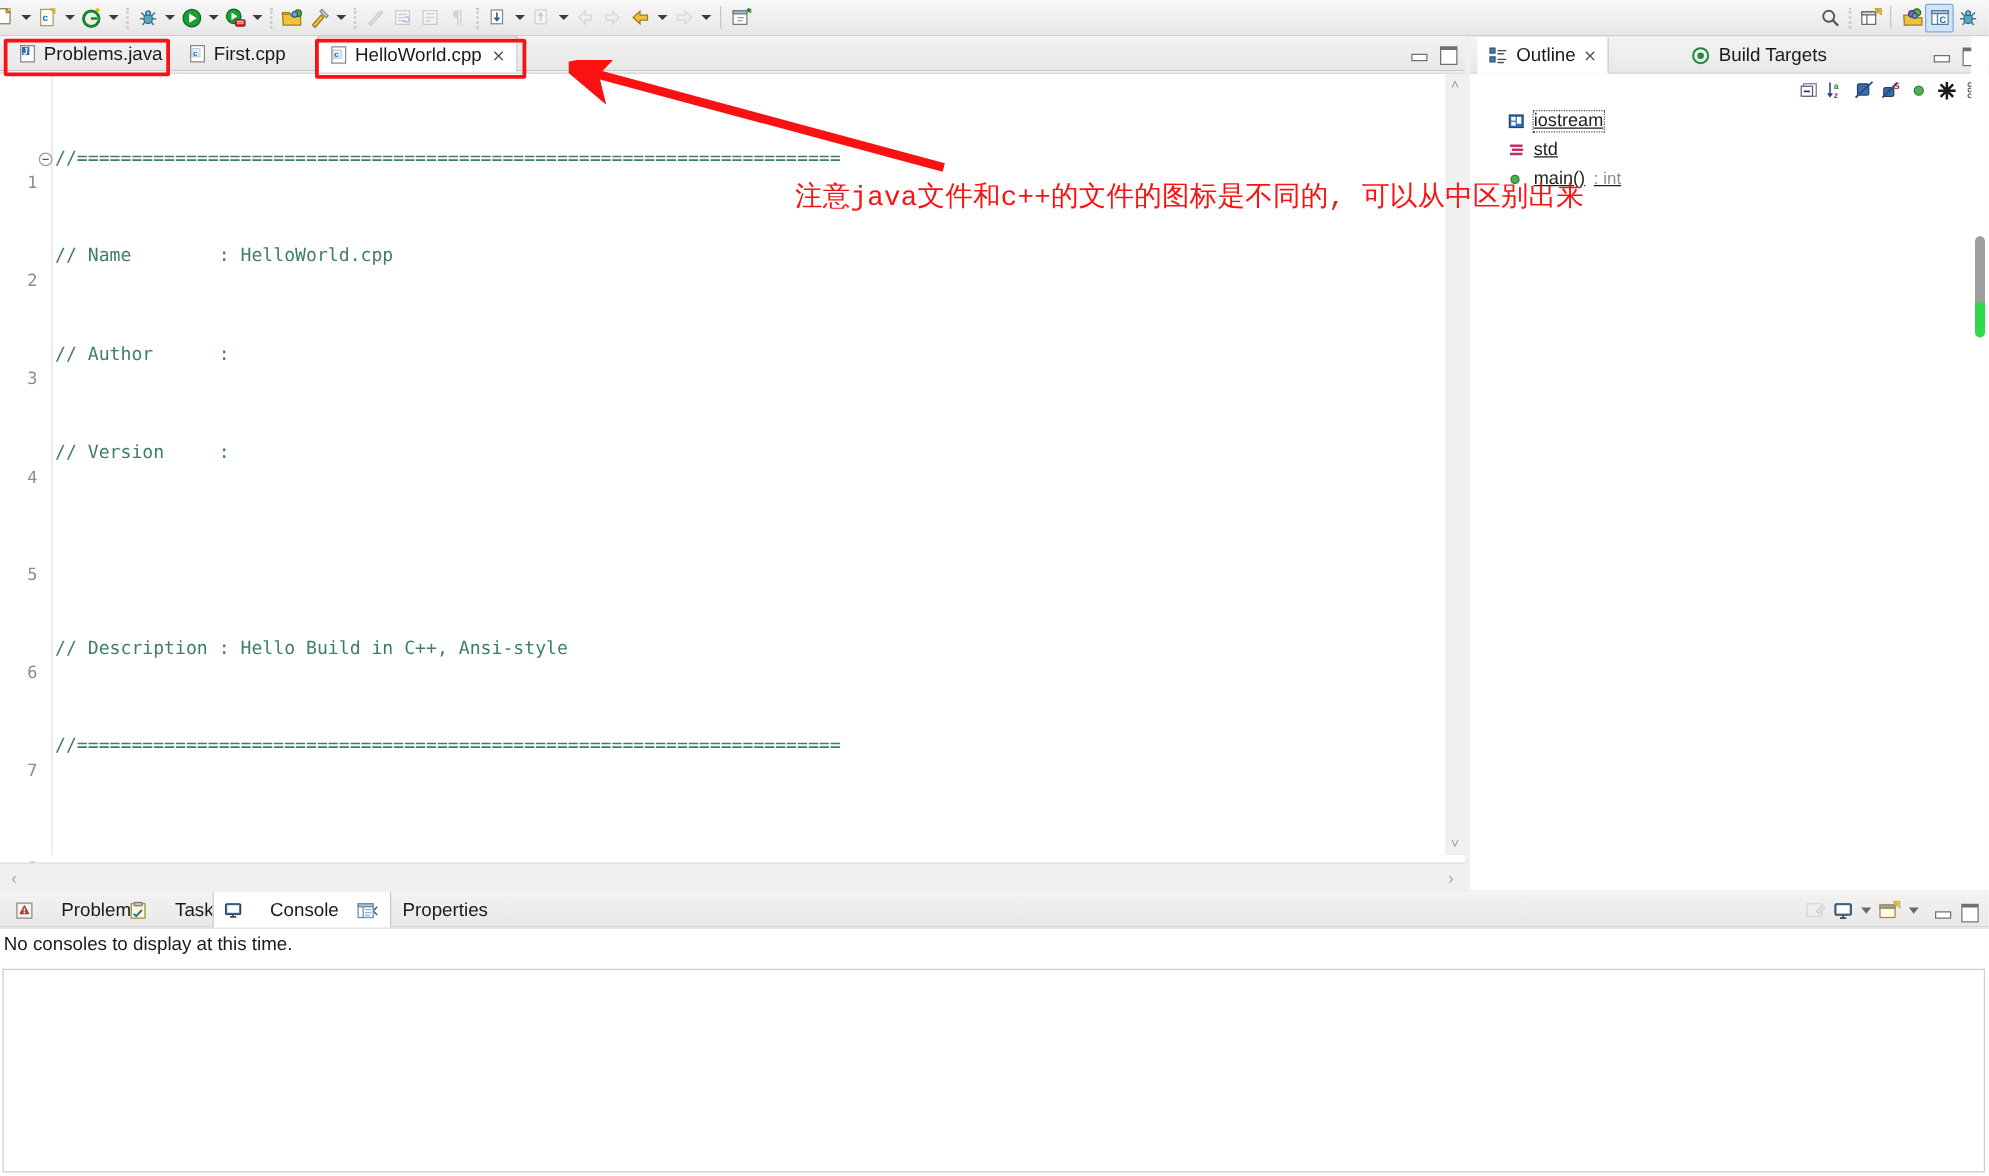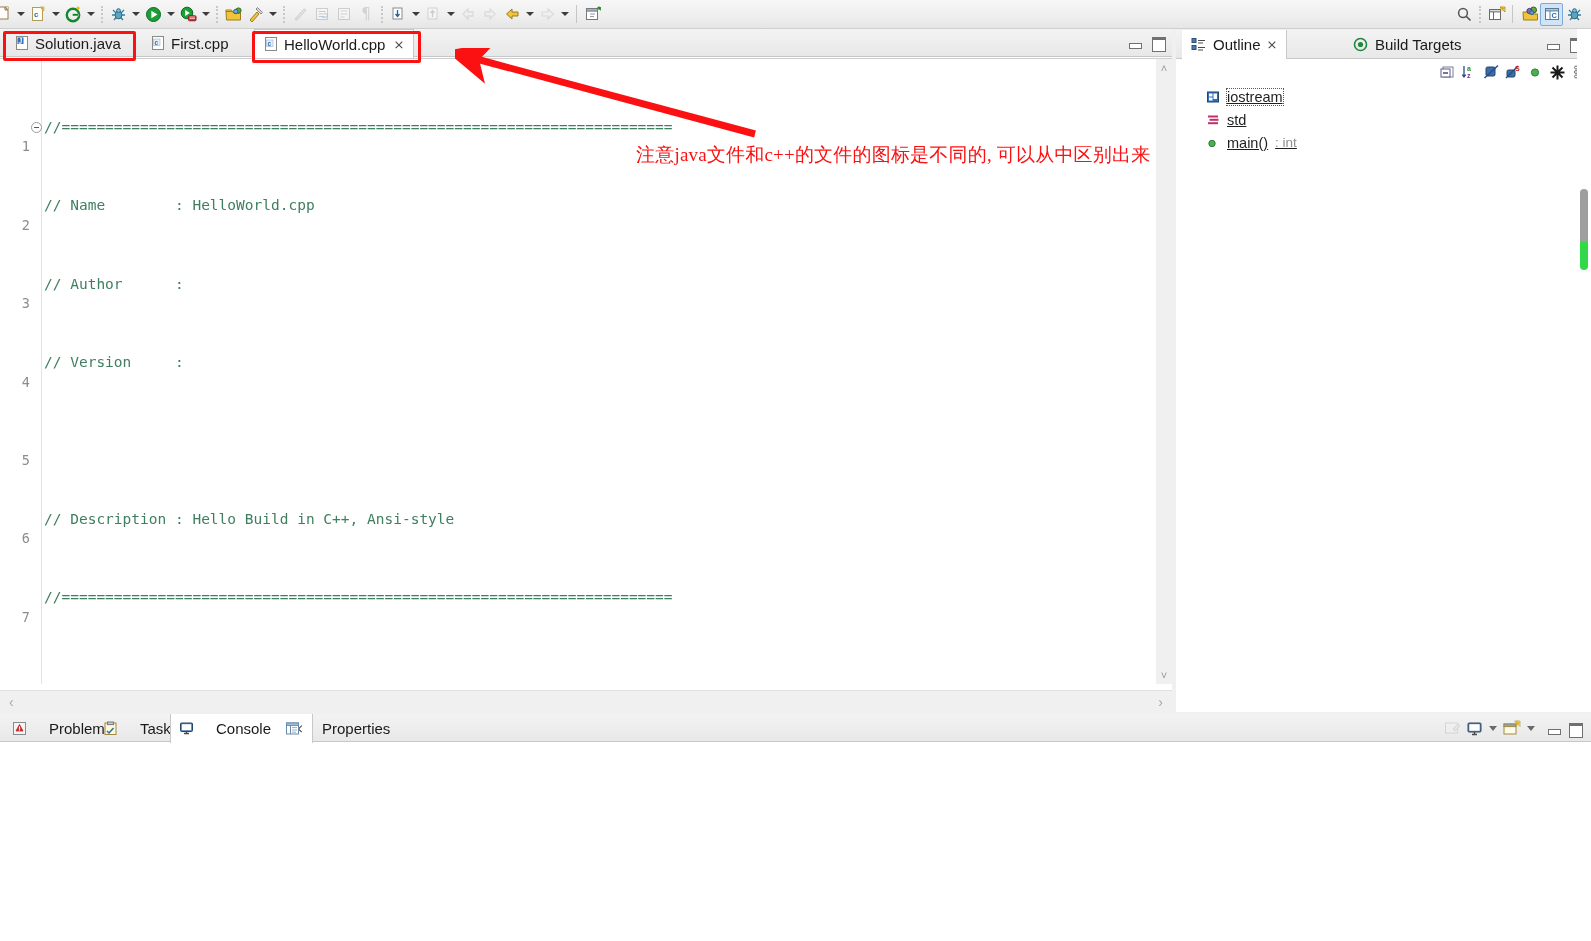--- a/index.html
+++ b/index.html
@@ -207,22 +207,22 @@
     position: absolute; left: 3px; top: 213px; width: 8px; height: 28px;
     background: #2fd94a; border-radius: 0 0 4px 4px;
   }
 
   
   .anno-box {
     position: absolute; border: 3px solid #fb1111; border-radius: 2px; pointer-events: none;
   }
   #anno-text {
     position: absolute; left: 636px; top: 142px;
-    font-family: Liberation Serif, serif;
-    font-size: 19px; color: #fb1111; white-space: nowrap; letter-spacing: .2px;
+    font-family: Liberation Mono, monospace;
+    font-size: 22px; color: #fb1111; white-space: nowrap; letter-spacing: .2px;
   }
   #anno-arrow { position: absolute; left: 455px; top: 48px; pointer-events: none; }
 </style>
 </head>
 <body>
 
 <div id="app">
 
   <div id="toolbar">
 
@@ -495,21 +495,21 @@
 
       <div class="etab inactive" style="left:6px">
         <span class="f-ico">
           <svg width="15" height="16" viewBox="0 0 15 16">
             <rect x="1.5" y="1.5" width="11" height="13" fill="#ffffff" stroke="#8a8a8a"></rect>
             <rect x="2.5" y="2.5" width="6" height="6.5" fill="#2f6fb8"></rect>
             <path d="M6.2 3.6 v3.6 a1.1 1.1 0 0 1 -2.2 0" stroke="#ffffff" stroke-width="1.1" fill="none"></path>
             <path d="M5.3 3.6 h1.6" stroke="#ffffff" stroke-width="1"></path>
           </svg>
         </span>
-        <span>Solution.java</span>
+        <span>Problems.java</span>
       </div>
 
       <div class="etab inactive" style="left:142px">
         <span class="f-ico">
           <svg width="15" height="16" viewBox="0 0 15 16">
             <rect x="1.5" y="1.5" width="11" height="13" fill="#ffffff" stroke="#8a8a8a"></rect>
             <rect x="2.5" y="4" width="6.5" height="6.5" fill="#e8eef6" stroke="#9ab2cc" stroke-width=".6"></rect>
             <text x="3.4" y="9.6" font-family="Liberation Sans" font-size="6.5" font-weight="bold" fill="#1b70c0">c</text>
           </svg>
         </span>
@@ -813,20 +813,24 @@
           </svg>
         </span>
         <span style="width:12px;height:17px;display:flex;align-items:center;justify-content:center">
           <span style="width:0;height:0;border-left:4px solid transparent;border-right:4px solid transparent;border-top:5px solid #6a6a6a;display:block"></span>
         </span>
         <span class="pbtn pbtn-min" style="margin-left:4px"></span>
         <span class="pbtn pbtn-max"></span>
       </div>
     </div>
 
+    <div id="console-body">
+      <div id="console-msg">No consoles to display at this time.</div>
+      <div id="console-frame"></div>
+    </div>
   </div>
 
   <div class="anno-box" style="left:3px; top:31px; width:133px; height:30px;"></div>
   <div class="anno-box" style="left:252px; top:31px; width:169px; height:32px;"></div>
 
   <svg id="anno-arrow" width="310" height="95" viewBox="0 0 310 95">
     <defs>
       <marker id="ah" markerWidth="7" markerHeight="7" refX="3.2" refY="3.5" orient="auto">
         <path d="M0,0.4 L6.6,3.5 L0,6.6 L1.7,3.5 Z" fill="#fb1111"></path>
       </marker>

